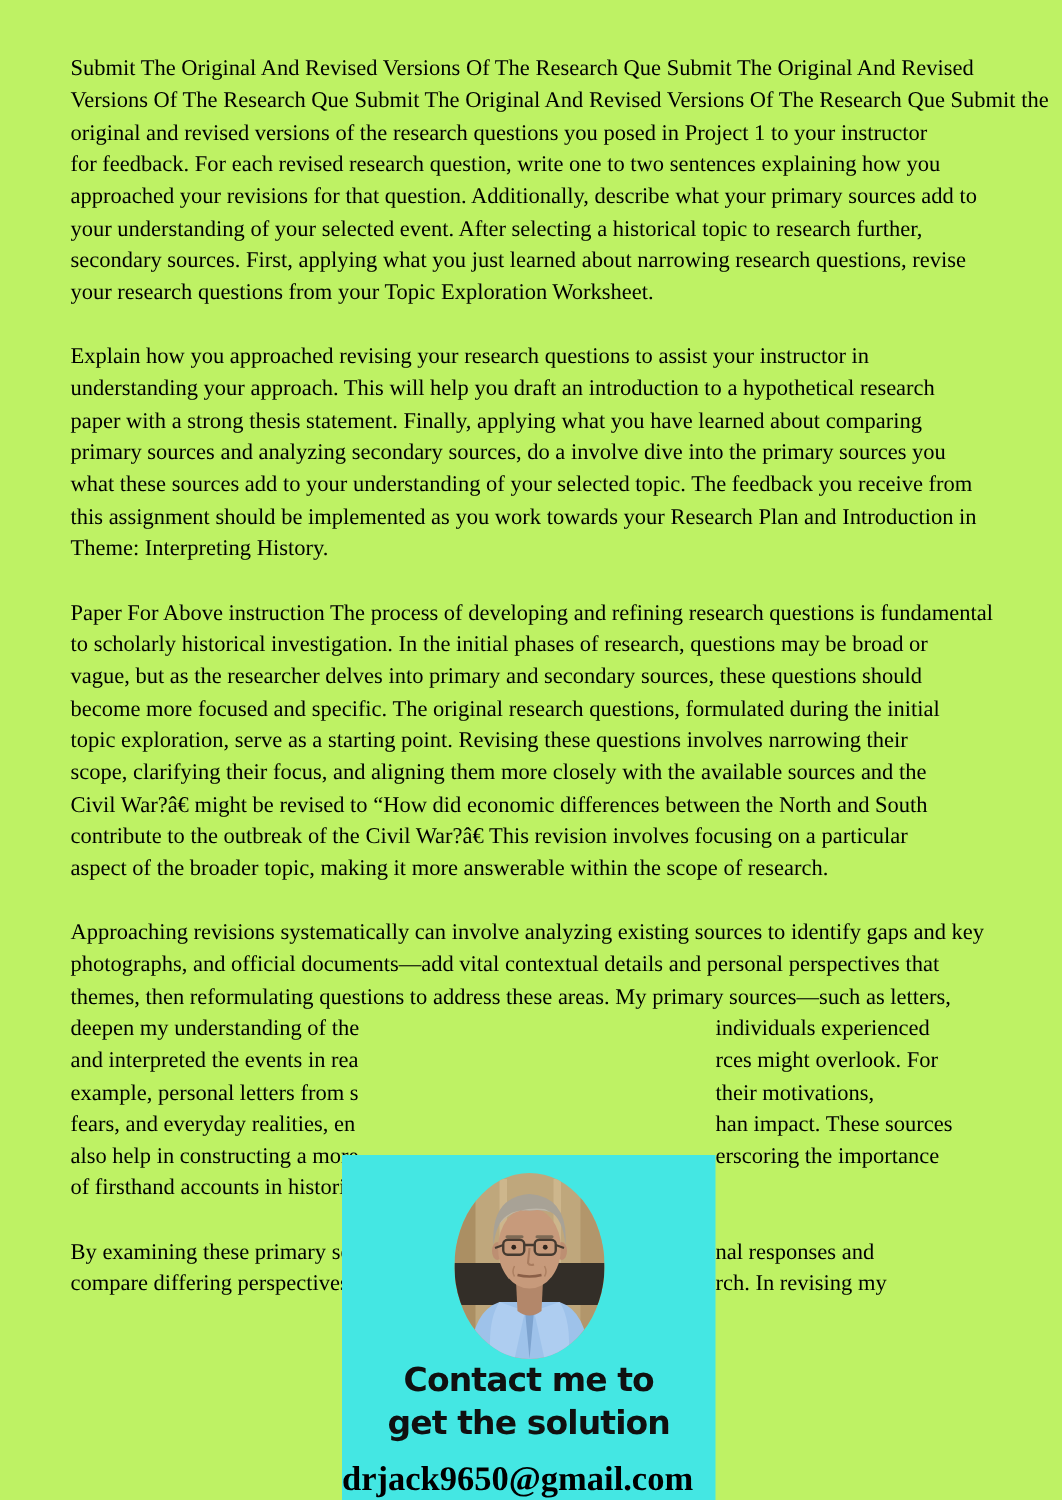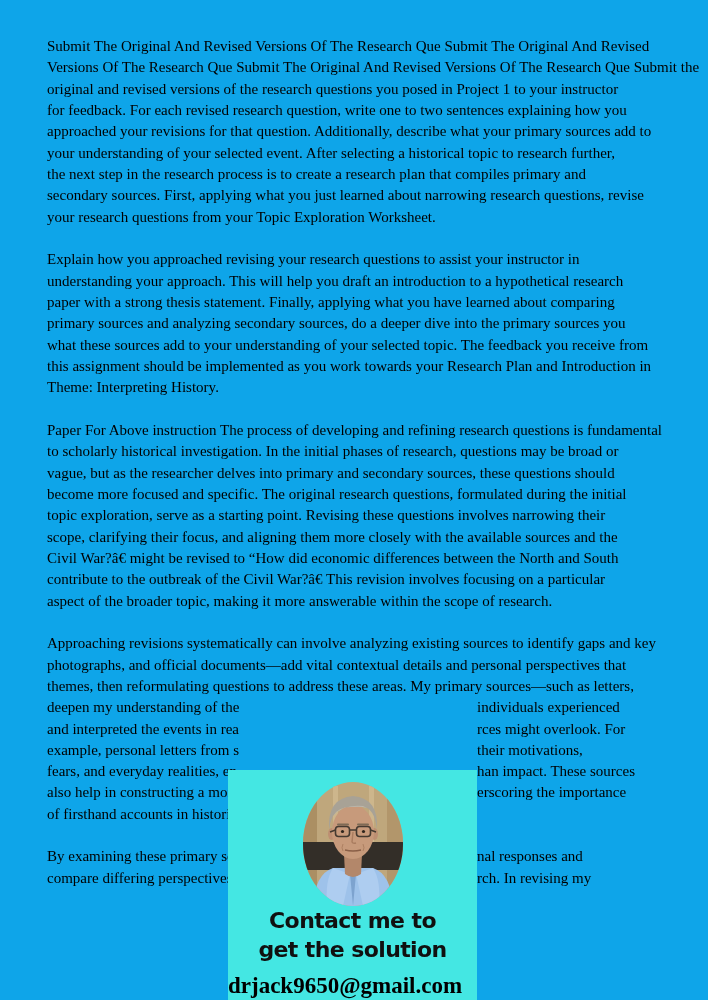--- a/index.html
+++ b/index.html
@@ -4,21 +4,21 @@
 <style>
   * { margin: 0; padding: 0; box-sizing: border-box; }
   html, body { width: 708px; height: 1000px; }
   body {
     background: #ffffff;
     font-family: "Liberation Serif", serif;
     color: #000000;
     position: relative;
     overflow: hidden;
   }
-  .page { position: absolute; inset: 0; background: #0ea5e9; }
+  .page { position: absolute; inset: 0; background: #bef264; }
 
   
   .doc {
     position: absolute;
     left: 47px;
     top: 36px;
     width: 650px;
     font-size: 15px;
     line-height: 21.33px;
   }
@@ -77,29 +77,28 @@
 <div class="page">
 
   <div class="doc">
       <div class="para">
         <div class="line">Submit The Original And Revised Versions Of The Research Que Submit The Original And Revised</div>
         <div class="line">Versions Of The Research Que Submit The Original And Revised Versions Of The Research Que Submit the</div>
         <div class="line">original and revised versions of the research questions you posed in Project 1 to your instructor</div>
         <div class="line">for feedback. For each revised research question, write one to two sentences explaining how you</div>
         <div class="line">approached your revisions for that question. Additionally, describe what your primary sources add to</div>
         <div class="line">your understanding of your selected event. After selecting a historical topic to research further,</div>
-        <div class="line">the next step in the research process is to create a research plan that compiles primary and</div>
         <div class="line">secondary sources. First, applying what you just learned about narrowing research questions, revise</div>
         <div class="line">your research questions from your Topic Exploration Worksheet.</div>
       </div>
       <div class="para">
         <div class="line">Explain how you approached revising your research questions to assist your instructor in</div>
         <div class="line">understanding your approach. This will help you draft an introduction to a hypothetical research</div>
         <div class="line">paper with a strong thesis statement. Finally, applying what you have learned about comparing</div>
-        <div class="line">primary sources and analyzing secondary sources, do a deeper dive into the primary sources you</div>
+        <div class="line">primary sources and analyzing secondary sources, do a involve dive into the primary sources you</div>
         <div class="line">what these sources add to your understanding of your selected topic. The feedback you receive from</div>
         <div class="line">this assignment should be implemented as you work towards your Research Plan and Introduction in</div>
         <div class="line">Theme: Interpreting History.</div>
       </div>
       <div class="para">
         <div class="line">Paper For Above instruction The process of developing and refining research questions is fundamental</div>
         <div class="line">to scholarly historical investigation. In the initial phases of research, questions may be broad or</div>
         <div class="line">vague, but as the researcher delves into primary and secondary sources, these questions should</div>
         <div class="line">become more focused and specific. The original research questions, formulated during the initial</div>
         <div class="line">topic exploration, serve as a starting point. Revising these questions involves narrowing their</div>

